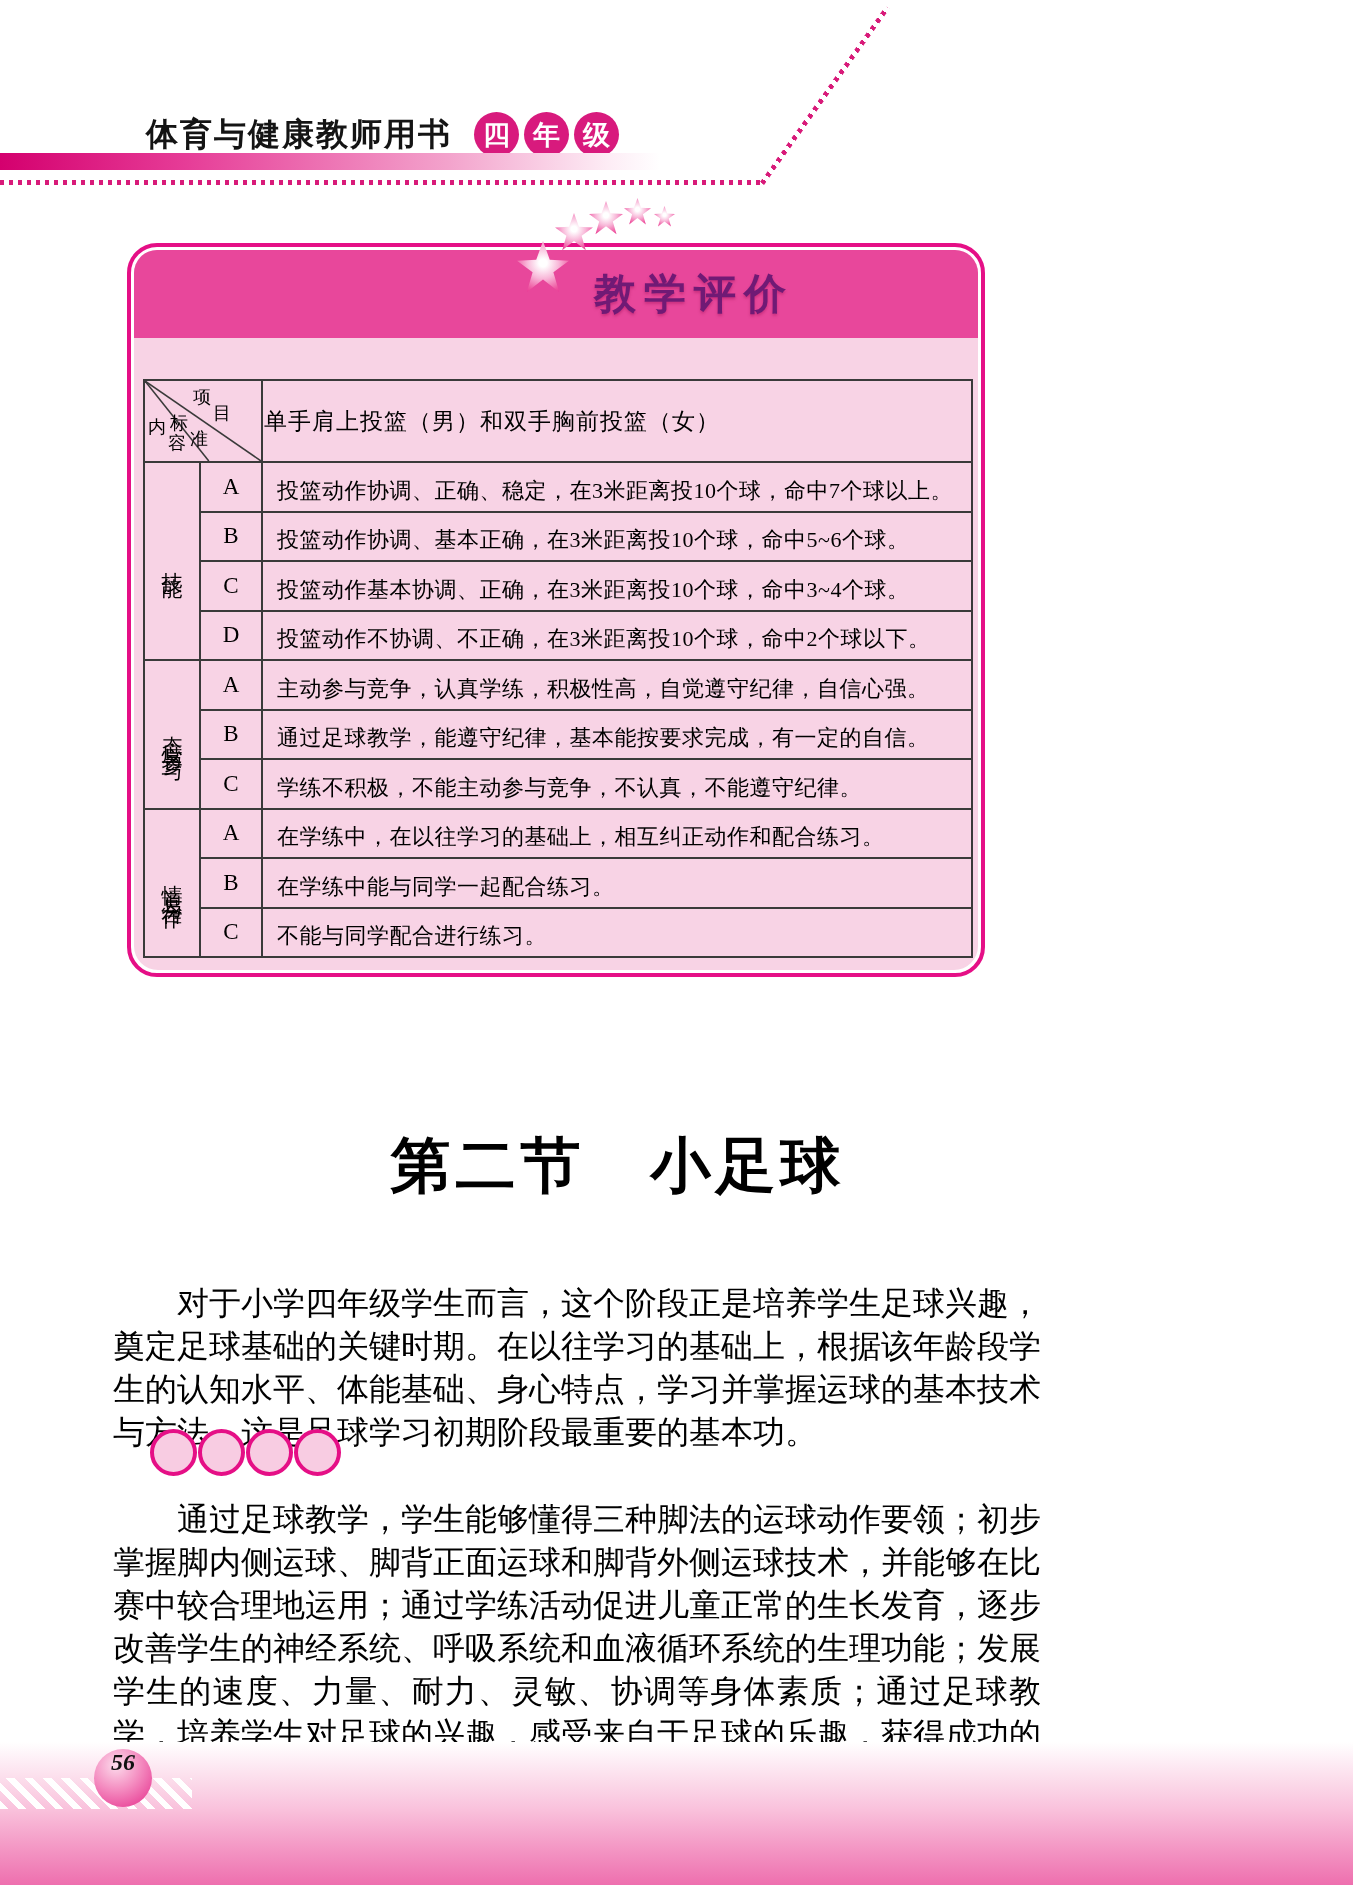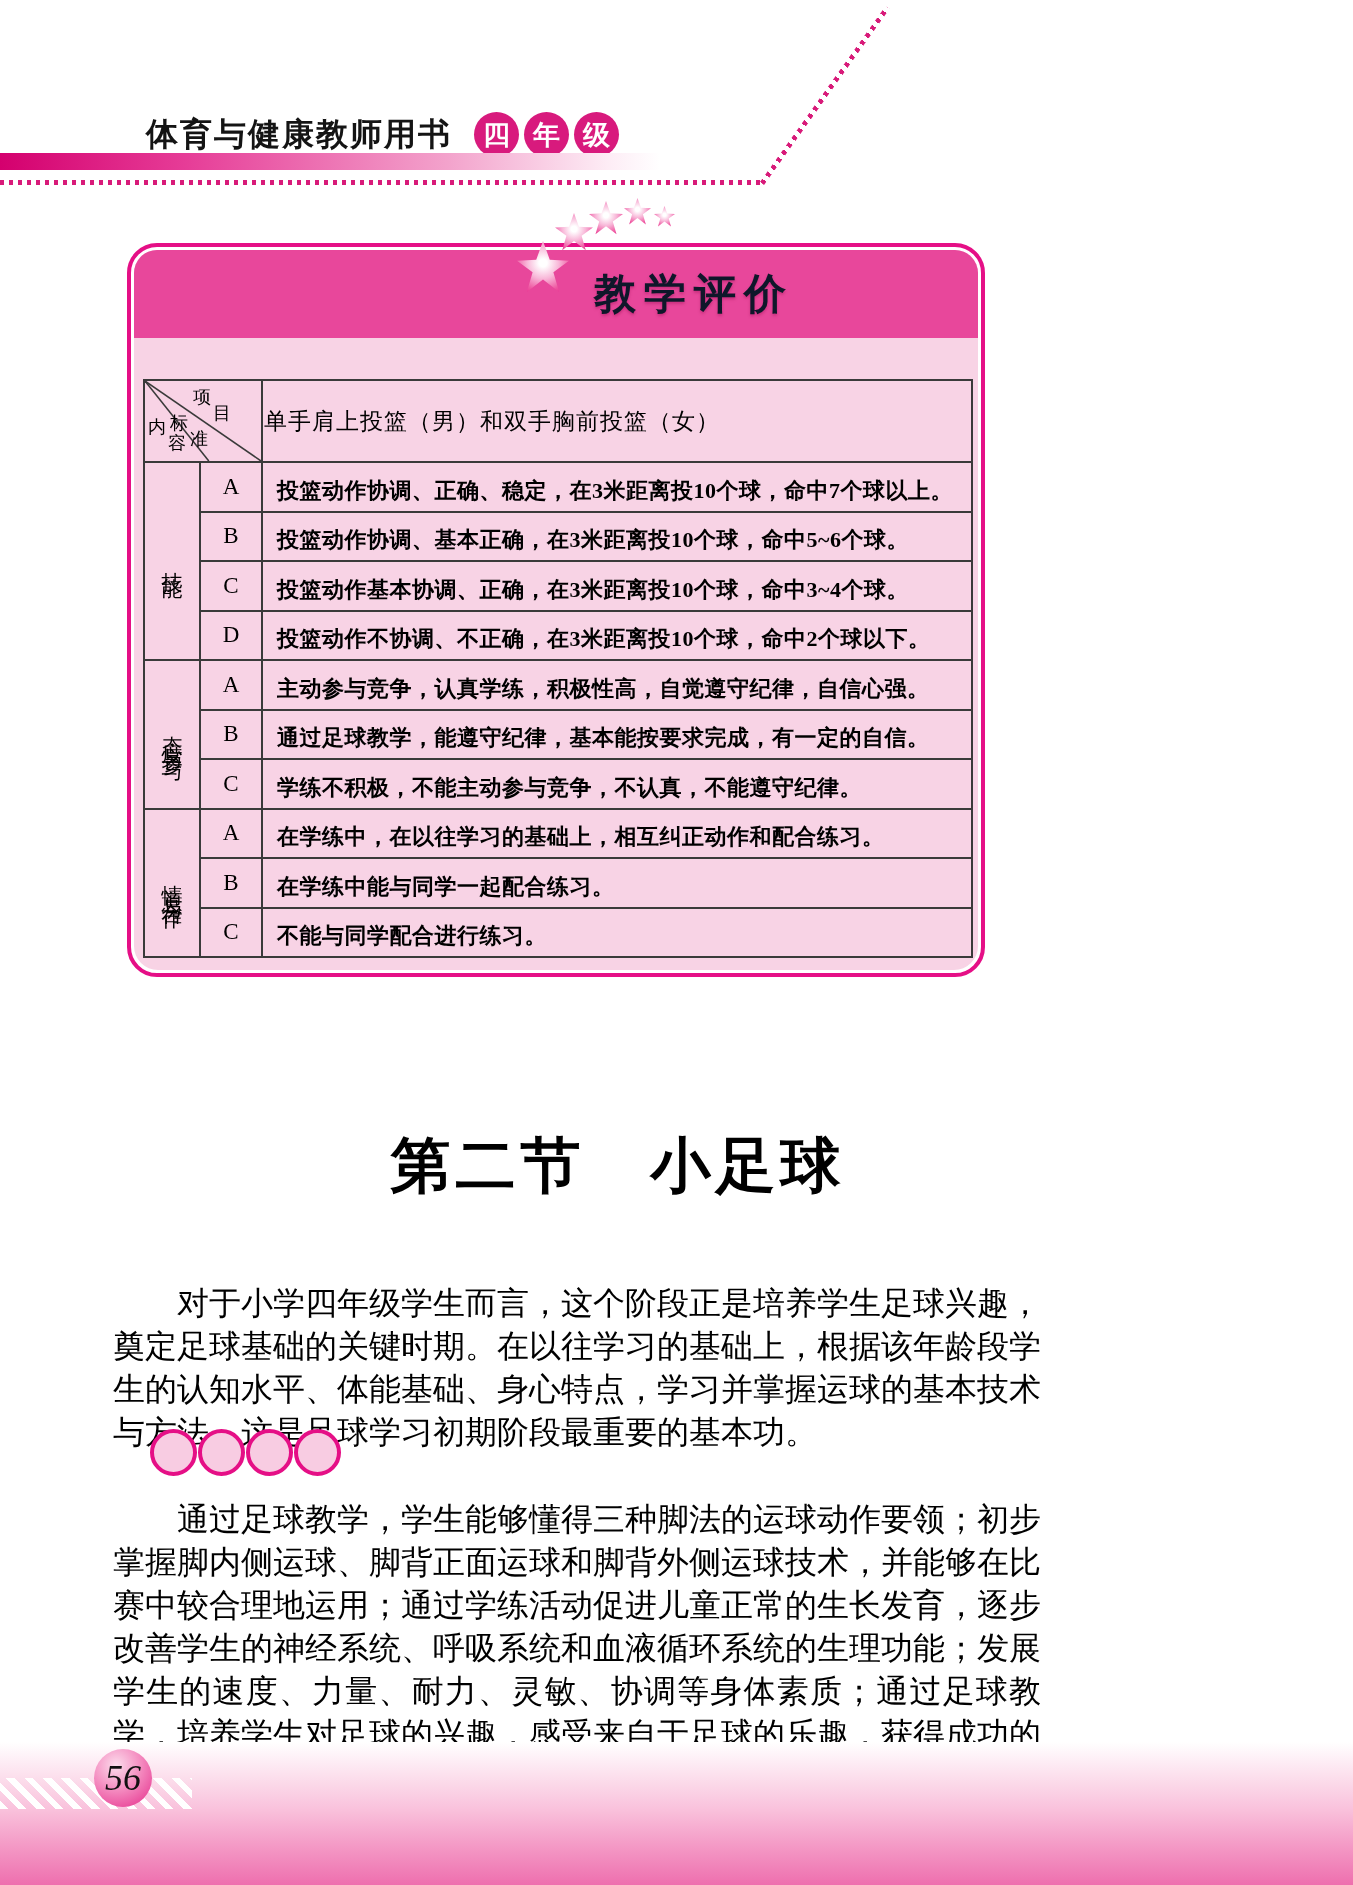--- a/index.html
+++ b/index.html
@@ -45,21 +45,21 @@
     border:4px solid #e50f86; border-radius:30px; background:#ffffff; padding:3px;
   }
   .eval-inner { width:100%; height:100%; background:#f8d3e5; border-radius:24px; position:relative; }
   .eval-band {
     position:absolute; left:0; top:0; width:100%; height:88px;
     background:#e8479b; border-radius:23px 23px 0 0;
   }
   .eval-title {
     position:absolute; left:460px; top:0; height:88px; line-height:88px;
     font-family:"Liberation Sans", sans-serif; font-weight:bold; font-size:42px;
-    color:#0f172a; letter-spacing:8px; text-shadow:0 2px 3px rgba(140,0,70,.35);
+    color:#701a75; letter-spacing:8px; text-shadow:0 2px 3px rgba(140,0,70,.35);
   }
 
   
   table.eval { position:absolute; left:9px; top:129px; width:830px; border-collapse:collapse; table-layout:fixed; }
   table.eval td { border:2px solid #3a3a3a; }
   tr.header-row { height:82px; }
   tr.data-row { height:49.5px; }
   td.corner { position:relative; padding:16px; }
   td.corner svg { position:absolute; inset:0; width:100%; height:100%; }
   .diag-label { position:absolute; font-size:18px; line-height:1; white-space:nowrap; }
@@ -68,21 +68,21 @@
   .lbl-item { left:48px; top:7px; }
   .lbl-std  { left:25px; top:33px; }
   .lbl-cont { left:3px;  top:37px; }
   td.project { text-align:left; font-size:23px; letter-spacing:1px; }
   td.cat {
     width:56px; text-align:center; vertical-align:middle;
     writing-mode:vertical-rl; text-orientation:upright;
     font-size:21px; letter-spacing:6px; padding:0;
   }
   td.grade { width:62px; text-align:center; font-size:23px; font-family:"Liberation Serif", serif; }
-  td.desc { font-size:22px; padding:8px 8px 0 14px; letter-spacing:0.5px;font-weight:bold; }
+  td.desc { font-size:22px; padding:8px 8px 0 14px; letter-spacing:0.5px; }
 
   
   .section-title {
     position:absolute; left:113px; top:1126px; width:1010px; text-align:center;
     font-size:60px; font-weight:bold; letter-spacing:5px;
   }
   .para {
     position:absolute; left:113px; width:928px;
     font-size:32px; line-height:43px; text-align:justify; text-indent:2em;
   }
@@ -99,22 +99,22 @@
     position:absolute; left:0; top:1742px; width:1353px; height:143px;
     background:linear-gradient(180deg,#ffffff 0%,#f9c0db 48%,#ee6fae 100%);
   }
   .stripe-band {
     position:absolute; left:0; top:36px; width:192px; height:31px;
     background:repeating-linear-gradient(45deg,#ffffff 0 6px,rgba(255,255,255,0) 6px 13px);
   }
   .page-ball {
     position:absolute; left:94px; top:7px; width:58px; height:58px; border-radius:50%;
     background:radial-gradient(circle at 38% 28%, #fcdcec 0%, #f48cc0 45%, #ea4d9d 80%, #df2d85 100%);
-    display:flex; align-items:center; justify-content:center;
-    font-family:"Liberation Serif", serif; font-style:italic; font-weight:normal; font-size:36px; color:#111;
+    display:flex; justify-content:center;
+    font-family:"Liberation Serif", serif; font-style:italic; font-weight:bold; font-size:24px; color:#111;
   }
 </style>
 </head>
 <body>
 
 <div class="page">
 
   <div class="book-header">
     <span class="book-title">体育与健康教师用书</span>
     <span class="badges">

